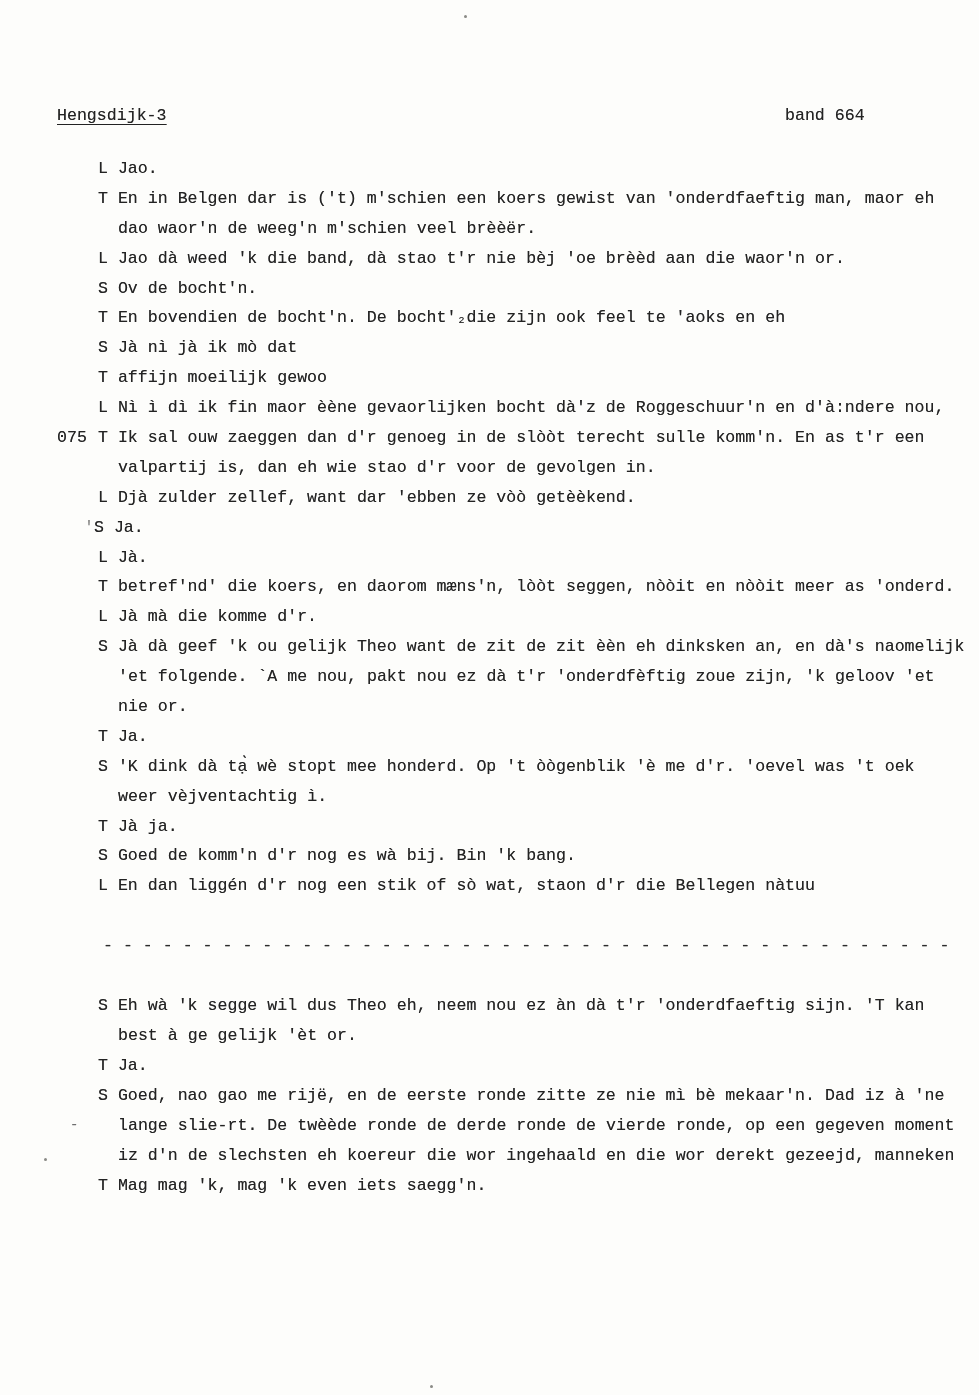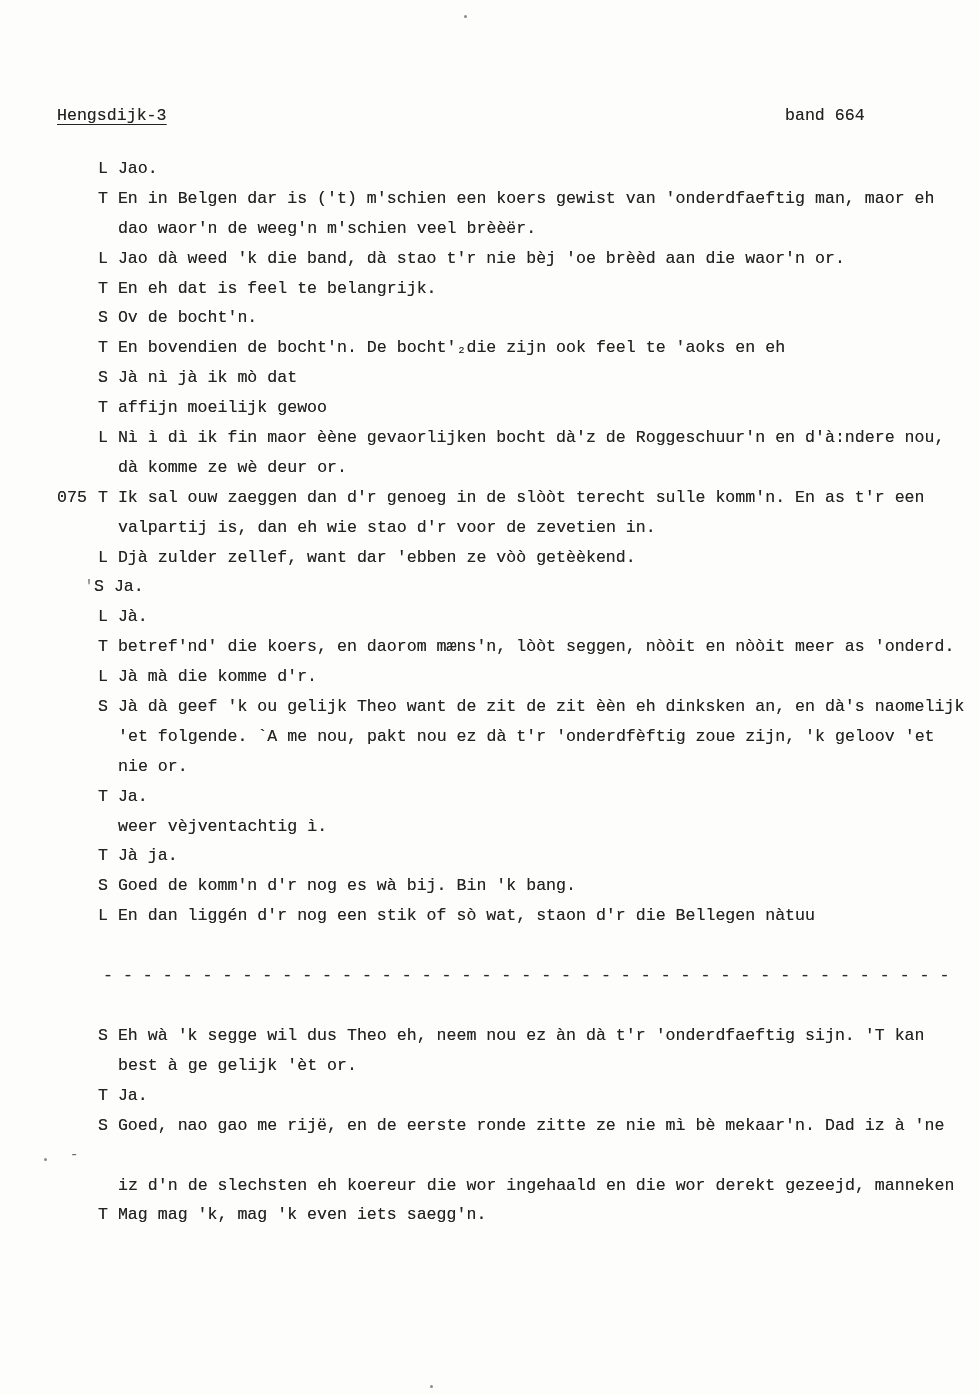--- a/index.html
+++ b/index.html
@@ -34,48 +34,47 @@
 
 <div id="page">
   <div class="hdr" id="hdr-title">Hengsdijk-3</div>
   <div class="hdr" id="hdr-band">band 664</div>
 
   <div id="body">
       <div class="line speaker"><span>L Jao.</span></div>
       <div class="line speaker"><span>T En in Belgen dar is ('t) m'schien een koers gewist van 'onderdfaeftig man, maor eh</span></div>
       <div class="line cont"><span>dao waor'n de weeg'n m'schien veel brèèër.</span></div>
       <div class="line speaker"><span>L Jao dà weed 'k die band, dà stao t'r nie bèj 'oe brèèd aan die waor'n or.</span></div>
-      <div class="line speaker"><span>T En eh dat is feel te belangrijk.</span></div>
       <div class="line speaker"><span>S Ov de bocht'n.</span></div>
       <div class="line speaker"><span>T En bovendien de bocht'n. De bocht'₂die zijn ook feel te 'aoks en eh</span></div>
       <div class="line speaker"><span>S Jà nì jà ik mò dat</span></div>
       <div class="line speaker"><span>T affijn moeilijk gewoo</span></div>
       <div class="line speaker"><span>L Nì ì dì ik fin maor èène gevaorlijken bocht dà'z de Roggeschuur'n en d'à:ndere nou,</span></div>
-      <div class="line cont"><span>dà komme ze wè deur or.</span></div>
       <div class="line speaker"><span class="num">075</span><span>T Ik sal ouw zaeggen dan d'r genoeg in de slòòt terecht sulle komm'n. En as t'r een</span></div>
-      <div class="line cont"><span>valpartij is, dan eh wie stao d'r voor de zevetien in.</span></div>
+      <div class="line cont"><span>valpartij is, dan eh wie stao d'r voor de gevolgen in.</span></div>
       <div class="line speaker"><span>L Djà zulder zellef, want dar 'ebben ze vòò getèèkend.</span></div>
       <div class="line speaker"><span class="premark">'</span><span>S Ja.</span></div>
       <div class="line speaker"><span>L Jà.</span></div>
       <div class="line speaker"><span>T betref'nd' die koers, en daorom mæns'n, lòòt seggen, nòòit en nòòit meer as 'onderd.</span></div>
       <div class="line speaker"><span>L Jà mà die komme d'r.</span></div>
       <div class="line speaker"><span>S Jà dà geef 'k ou gelijk Theo want de zit de zit èèn eh dinksken an, en dà's naomelijk</span></div>
       <div class="line cont"><span>'et folgende. `A me nou, pakt nou ez dà t'r 'onderdfèftig zoue zijn, 'k geloov 'et</span></div>
       <div class="line cont"><span>nie or.</span></div>
       <div class="line speaker"><span>T Ja.</span></div>
+      <div class="line speaker"><span>S 'K dink dà tạ̀ wè stopt mee honderd. Op 't òògenblik 'è me d'r. 'oevel was 't oek</span></div>
       <div class="line cont"><span>weer vèjventachtig ì.</span></div>
       <div class="line speaker"><span>T Jà ja.</span></div>
       <div class="line speaker"><span>S Goed de komm'n d'r nog es wà bij. Bin 'k bang.</span></div>
       <div class="line speaker"><span>L En dan liggén d'r nog een stik of sò wat, staon d'r die Bellegen nàtuu</span></div>
       <div class="line divider"><span>- - - - - - - - - - - - - - - - - - - - - - - - - - - - - - - - - - - - - - - - - - -</span></div>
       <div class="line speaker"><span>S Eh wà 'k segge wil dus Theo eh, neem nou ez àn dà t'r 'onderdfaeftig sijn. 'T kan</span></div>
       <div class="line cont"><span>best à ge gelijk 'èt or.</span></div>
       <div class="line speaker"><span>T Ja.</span></div>
       <div class="line speaker"><span>S Goed, nao gao me rijë, en de eerste ronde zitte ze nie mì bè mekaar'n. Dad iz à 'ne</span></div>
-      <div class="line cont"><span class="mmark">-</span></div>
+      <div class="line cont"><span class="mmark">-</span><span>lange slie-rt. De twèède ronde de derde ronde de vierde ronde, op een gegeven moment</span></div>
       <div class="line cont"><span>iz d'n de slechsten eh koereur die wor ingehaald en die wor derekt gezeejd, manneken</span></div>
       <div class="line speaker"><span>T Mag mag 'k, mag 'k even iets saegg'n.</span></div>
     </div>
 
   <div class="speck" id="speck-top"></div>
   <div class="speck" id="speck-left"></div>
   <div class="speck" id="speck-bottom"></div>
 </div>
 
 </body></html>

